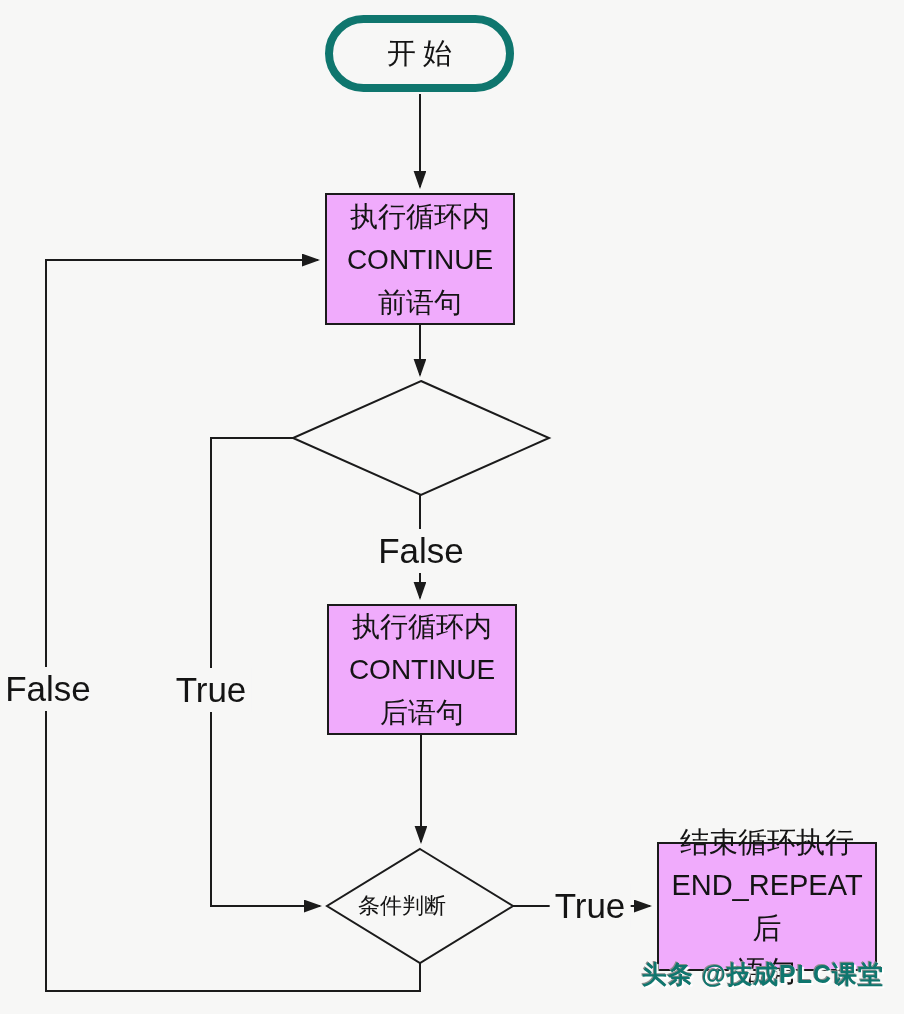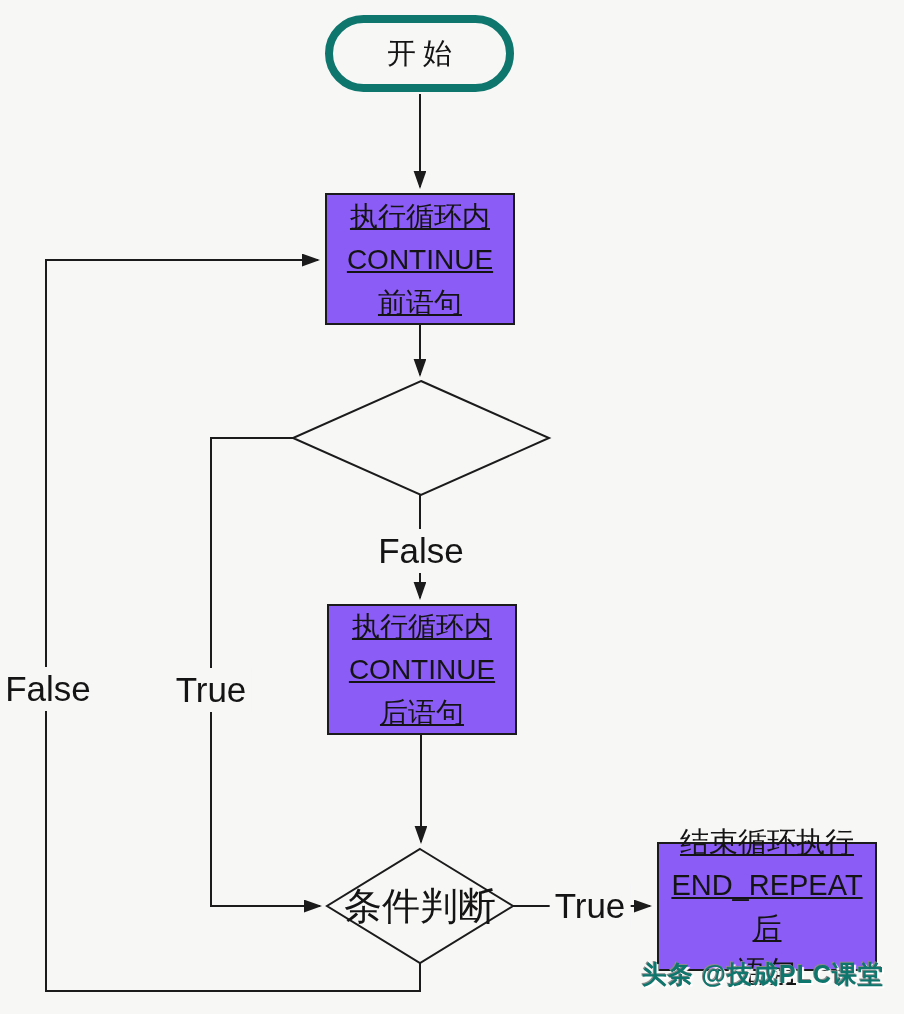--- a/index.html
+++ b/index.html
@@ -36,24 +36,23 @@
   .terminator {
     border: 8px solid #0f766e;
     border-radius: 40px;
     background: #f7f7f6;
     font-size: 29px;
     letter-spacing: 7px;
     text-indent: 7px;
   }
   .process {
     border: 2px solid #1b1b1b;
-    background: #8b5cf6;
+    background: #f0abfc;
     font-size: 28px;
     line-height: 43px;
-    text-decoration: underline;
   }
   .decision-label {
     background: transparent;
     font-size: 29px;
   }
   .edge-label {
     position: absolute;
     transform: translate(-50%, -50%);
     background: #f7f7f6;
     padding: 2px 5px;
@@ -107,21 +106,21 @@
 
   <div class="node process" style="left:325px; top:193px; width:190px; height:132px;">执行循环内
 CONTINUE
 前语句</div>
 
 
   <div class="node process" style="left:327px; top:604px; width:190px; height:131px;">执行循环内
 CONTINUE
 后语句</div>
 
-  <div class="node decision-label" style="left:340px; top:886px; width:160px; height:40px; font-size:38px;">条件判断</div>
+  <div class="node decision-label" style="left:322px; top:886px; width:160px; height:40px; font-size:22px;">条件判断</div>
 
   <div class="node process" style="left:657px; top:842px; width:220px; height:129px; font-size:29px;">结束循环执行
 END_REPEAT后
 语句</div>
 
   <div class="edge-label" style="left:421px; top:551px;">False</div>
 
   <div class="edge-label" style="left:211px; top:690px;">True</div>
 
   <div class="edge-label" style="left:48px; top:689px;">False</div>

